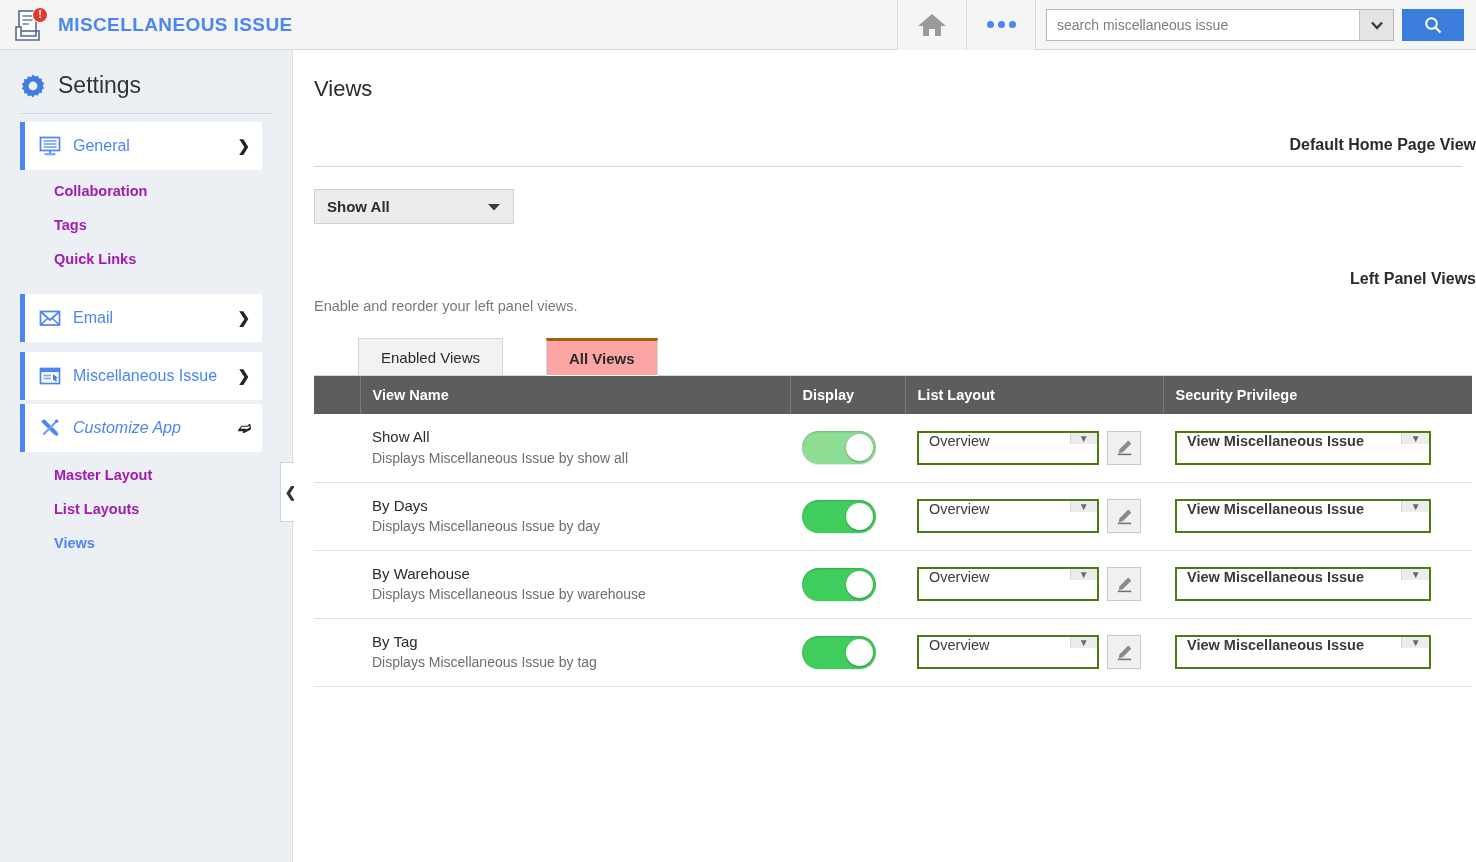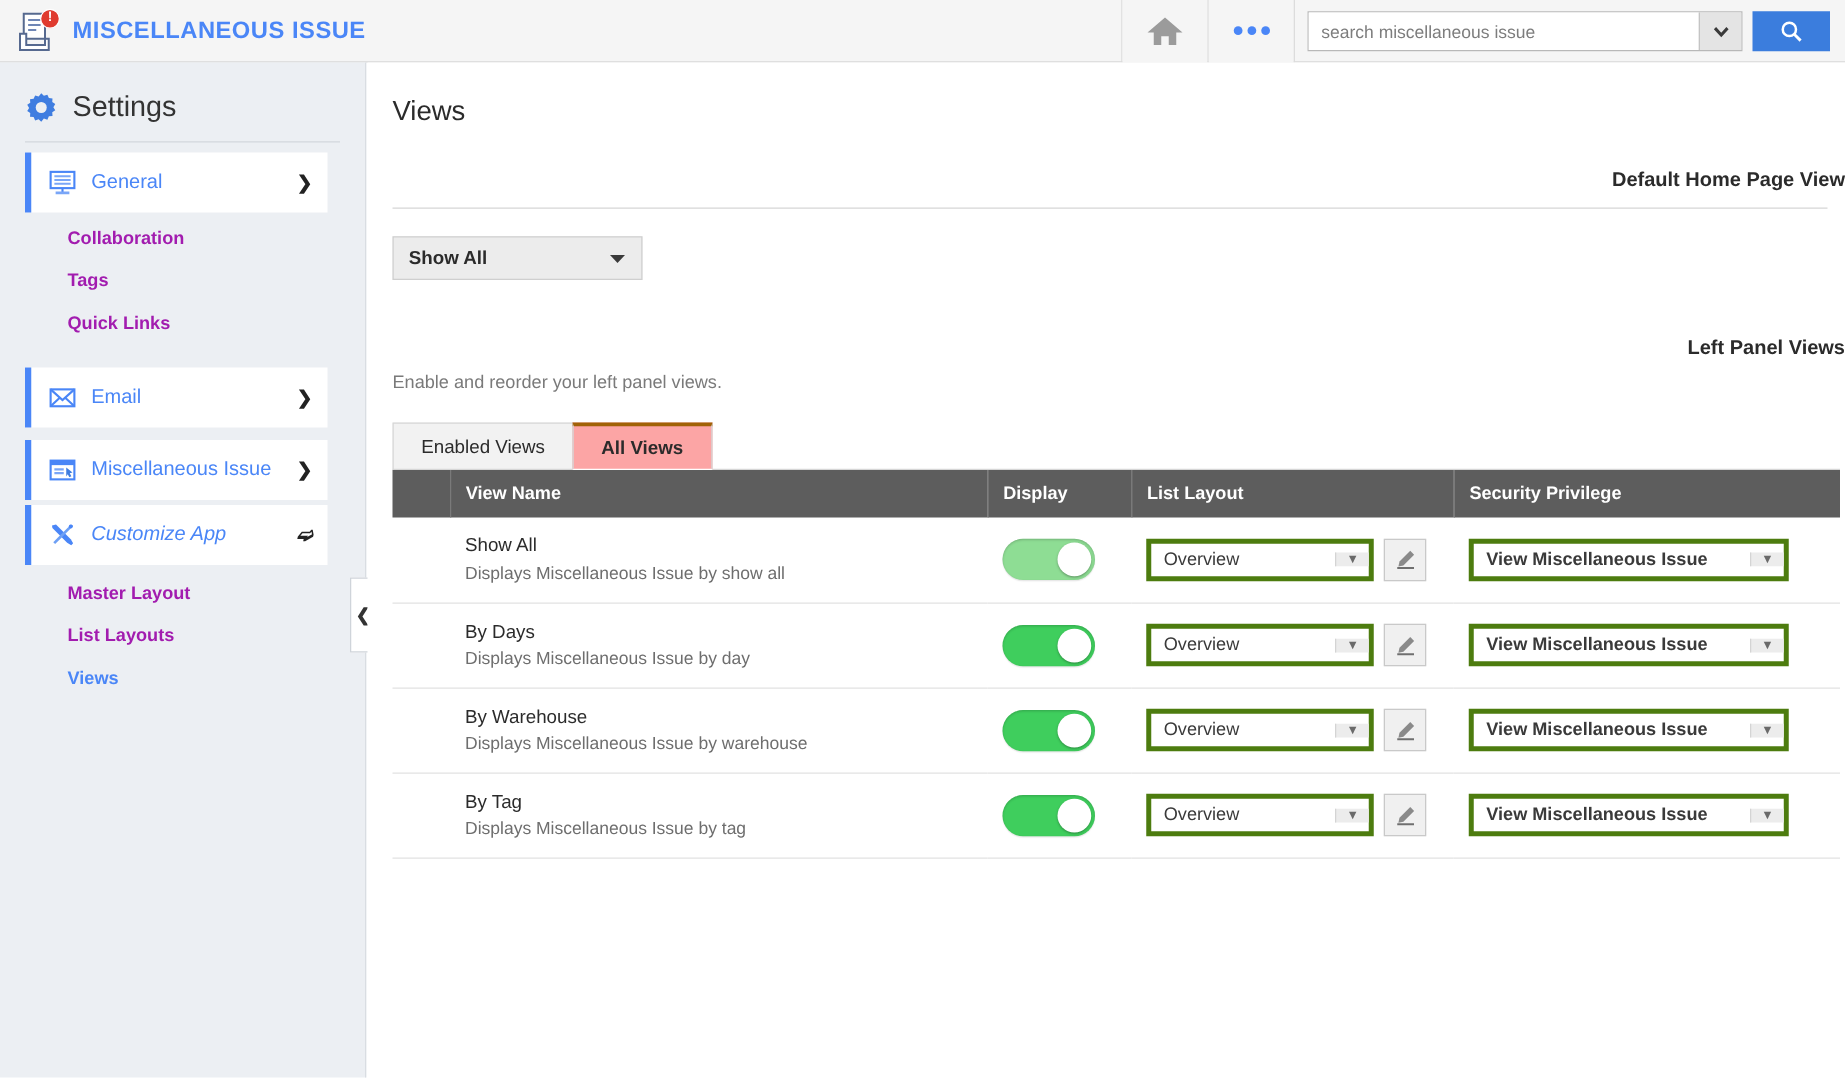--- a/index.html
+++ b/index.html
@@ -140,20 +140,21 @@
     content: ""; position: absolute; left: 0; right: 0; bottom: 0;
     height: 1px; background: #d6d6d6; z-index: 0;
   }
   .tab {
     position: relative; z-index: 1;
     height: 38px; padding: 0 22px;
     display: flex; align-items: center; justify-content: center;
     font-size: 15px; color: #2b2b2b; cursor: pointer;
     border: 1px solid #d6d6d6; background: #f2f2f2;
     margin-right: -1px;
+    margin-left: 44px;
   }
   .tab.active {
     background: #fca5a5; border-bottom-color: #fff;
     border-top: 3px solid #a16207;
     font-weight: bold;
   }
 
   
   .vtable { width: 1158px; border-collapse: collapse; table-layout: fixed; }
   .vtable thead th {
@@ -183,22 +184,22 @@
     box-shadow: inset 0 1px 2px rgba(0,0,0,0.18), 0 1px 1px rgba(0,0,0,0.10);
   }
   .toggle .knob {
     position: absolute; right: 3px; top: 3px;
     width: 27px; height: 27px; border-radius: 50%;
     background: #fff;
     box-shadow: 0 1px 2px rgba(0,0,0,0.30);
   }
 
   .dd {
-    display: inline-flex; align-items: center;
-    height: 34px; border: 4px solid #4d7c0f; background: #fff;
+    display: inline-flex; align-items: flex-start;
+    height: 34px; border: 2px solid #4d7c0f; background: #fff;
     vertical-align: middle;
   }
   .dd .val {
     display: flex; align-items: center;
     padding: 0 10px; font-size: 14.5px; color: #3a3a3a;
     white-space: nowrap; overflow: hidden;
   }
   .dd .arw {
     width: 28px; background: #ececec; border-left: 1px solid #d4d4d4;
     display: flex; align-items: center; justify-content: center;

